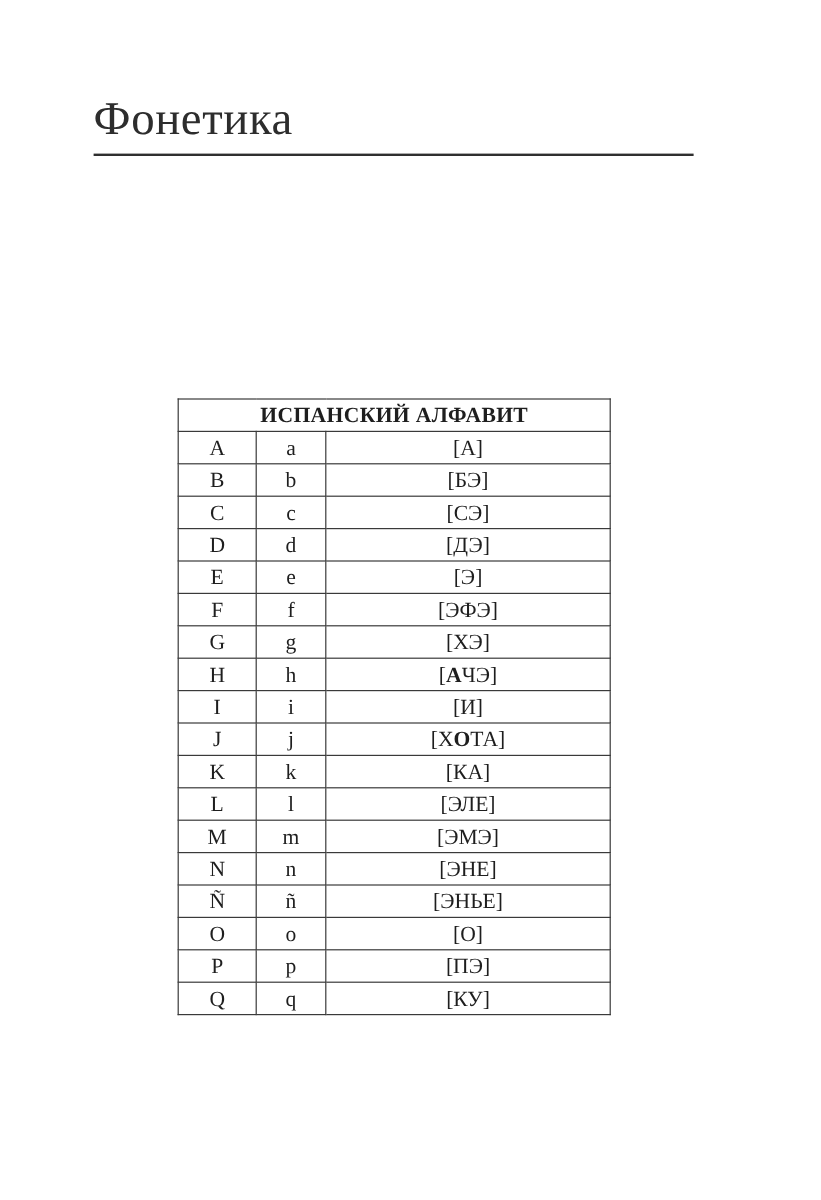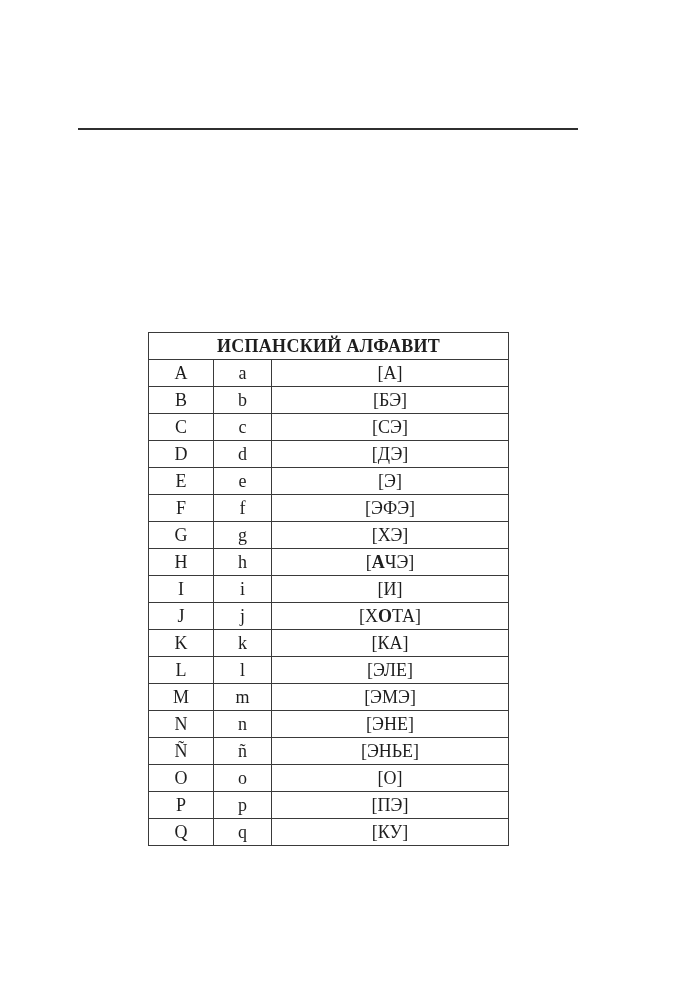--- a/index.html
+++ b/index.html
@@ -65,20 +65,21 @@
   .col-upper { width: 65px; }
   .col-lower { width: 58px; }
   .col-name  { width: 237px; }
   .bold-part { font-weight: 700; }
 </style>
 </head>
 <body>
 
 <div class="page">
 
+  <h1 class="chapter-title">Фонетика</h1>
 
   <div class="title-rule"></div>
 
   <table class="alphabet">
     <colgroup>
       <col class="col-upper">
       <col class="col-lower">
       <col class="col-name">
     </colgroup>
     <thead>

